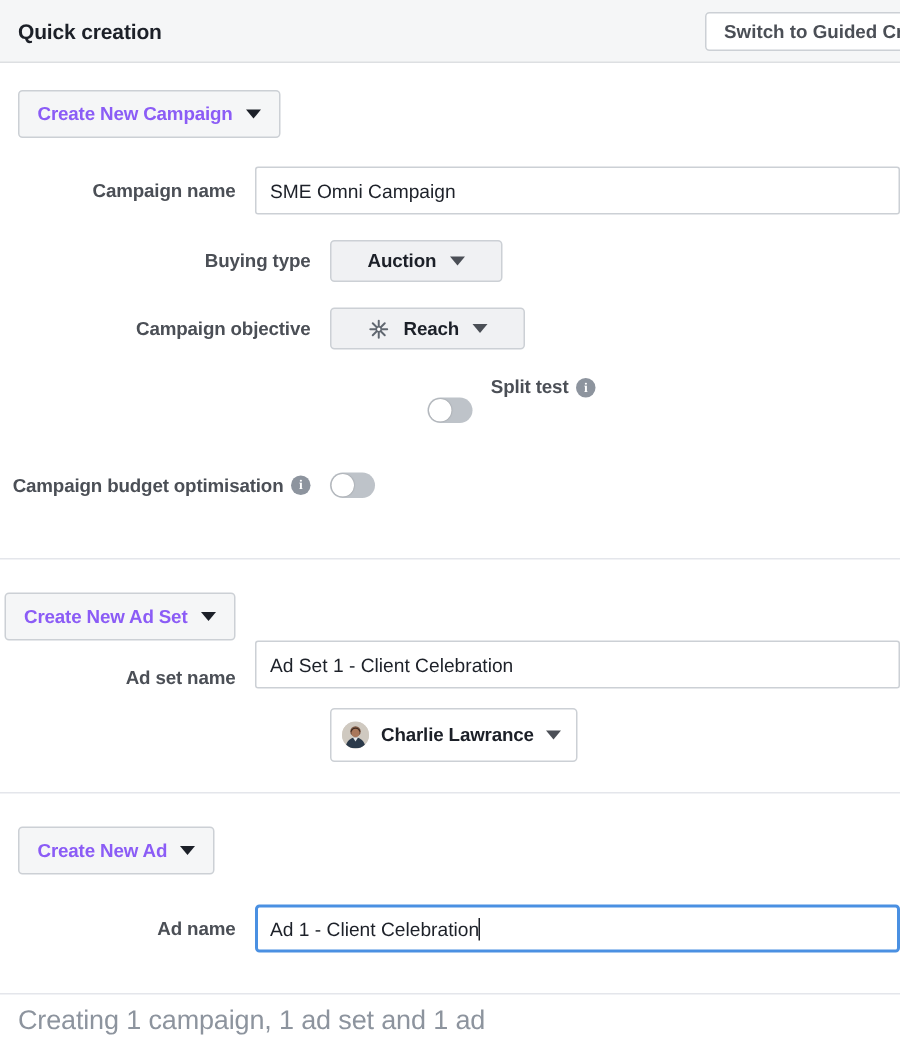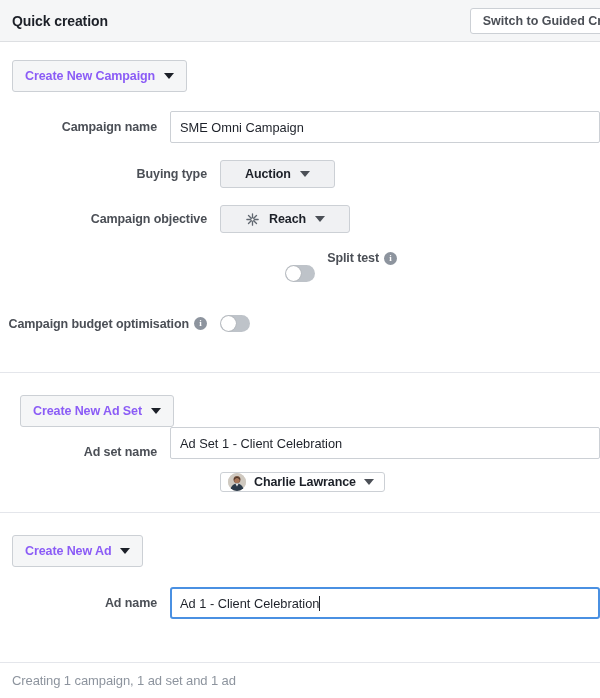--- a/index.html
+++ b/index.html
@@ -178,21 +178,21 @@
     background: #ffffff;
     top: 1px; left: 1px;
     box-shadow: 0 0 1px rgba(0,0,0,0.35);
   }
 
   
   .account-pill {
     display: inline-flex;
     align-items: center;
     gap: 8px;
-    height: 20px;
+    height: 36px;
     background: #ffffff;
     border: 1px solid #ccd0d5;
     border-radius: 3px;
     padding: 0 10px 0 7px;
     font-size: 12.5px;
     font-weight: bold;
     color: #1c2028;
     cursor: pointer;
     font-family: "Liberation Sans", sans-serif;
     letter-spacing: -0.1px;
@@ -249,21 +249,21 @@
     bottom: 0;
     width: 100%;
     height: 36px;
     border-top: 1px solid #e4e6eb;
     display: flex;
     align-items: center;
     padding: 0 12px;
     background: #ffffff;
   }
   .footer-text {
-    font-size: 13px;
+    font-size: 18px;
     color: #8d949e;
     letter-spacing: -0.1px;
   }
 </style>
 </head>
 <body>
 
 <div class="viewport">
 
   <div class="header">
@@ -343,21 +343,21 @@
           <span class="toggle">
             <span class="knob"></span>
           </span>
         </div>
       </div>
 
       <div class="divider" style="margin-top:40px;"></div>
     </div>
 
     <div class="section">
-      <div style="padding:22px 0 0 20px;">
+      <div style="padding:22px 0 0 3px;">
         <button class="pill-btn">
           <span>Create New Ad Set</span>
           <span class="caret"></span>
         </button>
       </div>
 
       <div class="row" style="align-items:flex-end;">
         <div class="row-label">Ad set name</div>
         <div class="row-control">
           <div class="input-fake">Ad Set 1 - Client Celebration</div>

